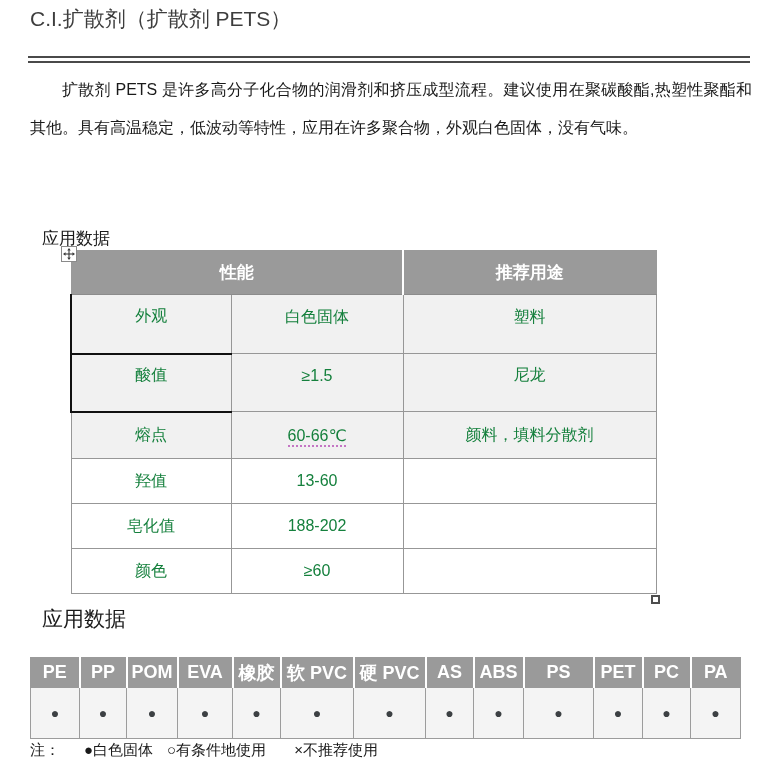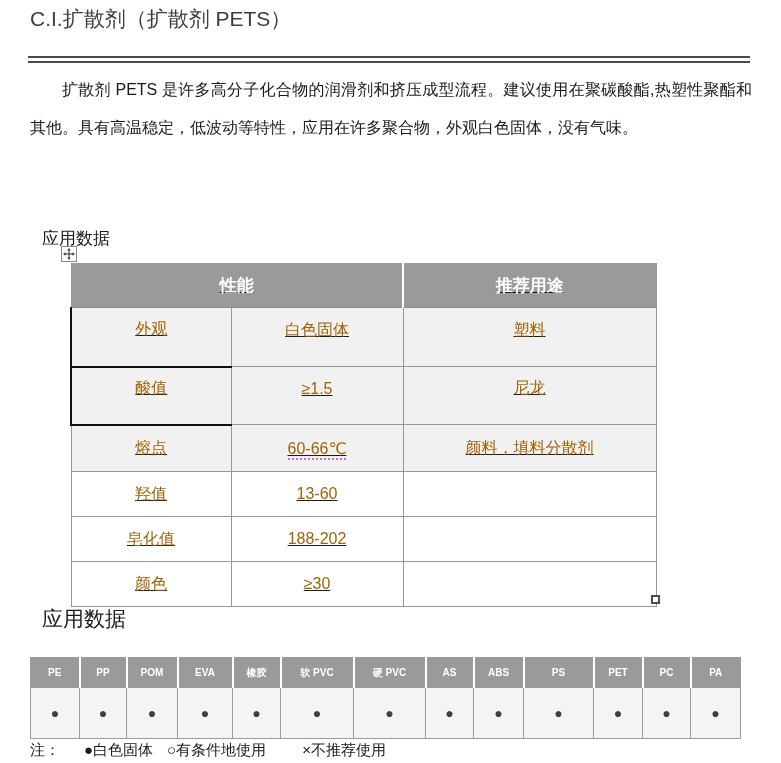--- a/index.html
+++ b/index.html
@@ -68,30 +68,29 @@
     left: 651px; top: 595px;
     width: 9px; height: 9px;
     background: #ffffff;
     border: 2px solid #4d4d4d;
     z-index: 3;
   }
   
   table { border-collapse: collapse; table-layout: fixed; }
   .t1 {
     position: absolute;
-    left: 70px; top: 263px;
+    left: 70px; top: 250px;
     width: 585px;
-    text-decoration: underline;
   }
   .t1 th, .t1 td {
     border: 1px solid #979797;
     font-size: 16px;
     text-align: center;
     vertical-align: middle;
-    color: #a16207;
+    color: #15803d;
     overflow: hidden;
   }
   .t1 thead th {
     background: #9a9a9a;
     color: #ffffff;
     font-weight: bold;
     font-size: 17px;
     height: 44px;
     border: 1px solid #9a9a9a;
     border-bottom: 1px solid #8c8c8c;
@@ -116,21 +115,21 @@
   
   .t2 {
     position: absolute;
     left: 30px; top: 657px;
     width: 710px;
   }
   .t2 th {
     background: #9a9a9a;
     color: #ffffff;
     font-weight: bold;
-    font-size: 10px;
+    font-size: 18px;
     height: 30px;
     text-align: center;
     vertical-align: middle;
     border: 1px solid #9a9a9a;
     border-right: 2px solid #ffffff;
   }
   .t2 th:last-child { border-right: 1px solid #9a9a9a; }
   .t2 td {
     background: #f4f4f4;
     border: 1px solid #9c9c9c;
@@ -143,21 +142,21 @@
   
   .legend {
     position: absolute;
     left: 30px; top: 741px;
     font-size: 15px;
     color: #1a1a1a;
     white-space: nowrap;
   }
   .legend .lg-label { margin-right: 24px; }
   .legend .lg-item-1 { margin-right: 14px; }
-  .legend .lg-item-2 { margin-right: 36px; }
+  .legend .lg-item-2 { margin-right: 28px; }
 </style>
 </head>
 <body>
 
 <div class="page">
 
   <h1 class="page-title">C.I.扩散剂（扩散剂 PETS）</h1>
 
   <div class="double-rule"></div>
 
@@ -215,21 +214,21 @@
         <td class="h45 lift-sm">13-60</td>
         <td class="h45 lift-sm"></td>
       </tr>
       <tr class="plain">
         <td class="h45 lift-sm">皂化值</td>
         <td class="h45 lift-sm">188-202</td>
         <td class="h45 lift-sm"></td>
       </tr>
       <tr class="plain">
         <td class="h45 lift-sm">颜色</td>
-        <td class="h45 lift-sm">≥30</td>
+        <td class="h45 lift-sm">≥60</td>
         <td class="h45 lift-sm"></td>
       </tr>
     </tbody>
   </table>
 
   <div class="resize-handle"></div>
 
   <div class="section-label-2">应用数据</div>
 
   <table class="t2">

